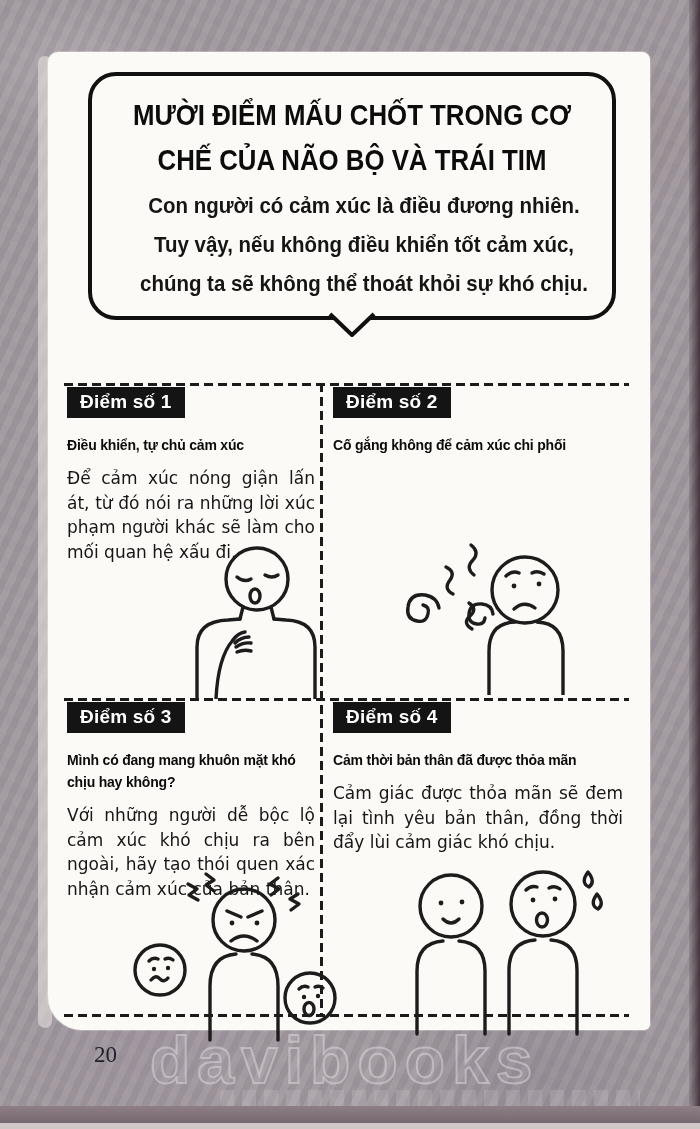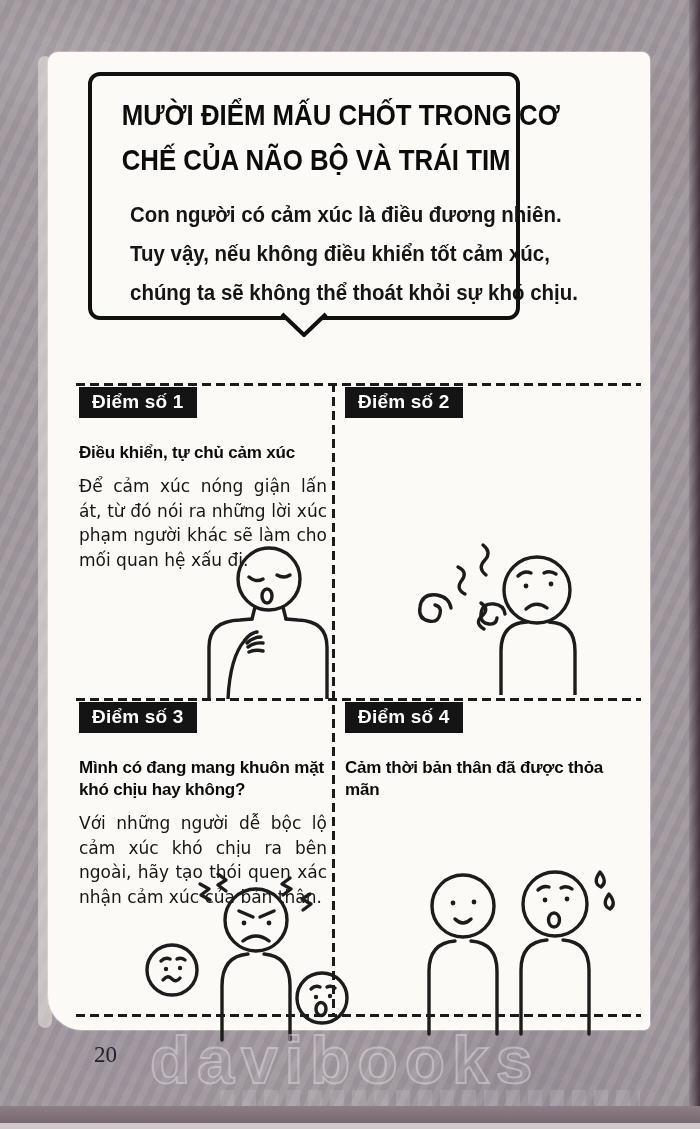--- a/index.html
+++ b/index.html
@@ -25,46 +25,46 @@
     background:rgba(236,231,228,.55);border-radius:8px;}
 
   .page{
     position:absolute;left:48px;top:52px;width:602px;height:978px;
     background:#fbfaf6;border-radius:10px 8px 6px 34px;
     box-shadow:0 0 0 1px rgba(255,255,255,.25);
   }
 
   
   .title-box{
-    position:absolute;left:40px;top:20px;width:432px;height:248px;
-    box-sizing:border-box;border:4px solid #101010;border-radius:12px;
+    position:absolute;left:40px;top:20px;width:528px;height:248px;
+    box-sizing:border-box;border:4px solid #101010;border-radius:28px;
     background:#fbfaf6;text-align:center;
   }
   .title-line{
     font-weight:900;font-size:30px;line-height:45px;color:#0c0c0c;
     transform:scaleX(.86);transform-origin:center;white-space:nowrap;letter-spacing:0;
   }
   .title-wrap{margin-top:16px;}
-  .subtitle-wrap{margin-top:13px;padding-left:24px;}
+  .subtitle-wrap{margin-top:4px;padding-left:24px;}
   .subtitle-line{
     font-weight:700;font-size:22px;line-height:39px;color:#151515;
     transform:scaleX(.93);transform-origin:center;white-space:nowrap;
   }
   .tail{position:absolute;left:50%;margin-left:-24px;top:calc(100% - 6px);width:48px;height:28px;overflow:visible;}
 
   
-  .grid{position:absolute;left:28px;top:331px;width:565px;height:636px;}
+  .grid{position:absolute;left:16px;top:331px;width:565px;height:636px;}
   .dash-h{position:absolute;left:0;width:565px;height:3px;
     background:repeating-linear-gradient(90deg,#1b1b1b 0 9px,transparent 9px 14px);}
   .dash-v{position:absolute;left:256px;top:0;width:3px;height:634px;
     background:repeating-linear-gradient(180deg,#1b1b1b 0 9px,transparent 9px 14px);}
   .cell{position:absolute;overflow:visible;}
   .badge{display:inline-block;background:#141414;color:#fff;
     font-weight:800;font-size:19px;line-height:22px;padding:4px 13px 5px;letter-spacing:.2px;}
-  .heading{margin-top:24px;font-weight:700;font-size:17px;line-height:22px;color:#0b0b0b;letter-spacing:-.2px;}
+  .heading{margin-top:16px;font-weight:700;font-size:14px;line-height:22px;color:#0b0b0b;letter-spacing:-.2px;}
   .body-text{margin-top:10px;font-family:"DejaVu Sans",sans-serif;font-size:17px;line-height:24.5px;
     color:#161616;text-align:justify;}
   .illo{position:absolute;}
   .illo path,.illo circle,.illo ellipse{stroke:#1c1c1c;stroke-width:3.4;fill:none;stroke-linecap:round;stroke-linejoin:round;}
   .illo .dot{fill:#1c1c1c;stroke:none;}
 
   
   .page-number{position:absolute;left:94px;top:1042px;
     font-family:"Liberation Serif",serif;font-size:23px;color:#21212e;}
   .watermark{
@@ -122,20 +122,21 @@
           <path d="M119 68 L122 80"></path>
           <path d="M45 160 V108 Q45 82 76 81 L88 80"></path>
           <path d="M122 80 L134 81 Q163 82 163 108 V160"></path>
           <path d="M64 160 Q66 118 81 101"></path>
           <path d="M81 101 q5 -7 12 -8 m-10 11 q6 -6 14 -6 m-13 10 q7 -5 15 -4 m-14 9 q7 -3 14 -1"></path>
         </svg>
       </div>
 
       <div class="cell" style="left:269px;top:4px;width:290px;height:308px">
         <div class="badge">Điểm số 2</div>
+        <div class="heading">Cố gắng không để cảm xúc chi phối</div>
         <svg class="illo" style="left:40px;top:150px" width="228" height="158" viewBox="0 0 228 158">
           <circle cx="152" cy="53" r="33"></circle>
           <path d="M133 39 q6 -6 13 -3"></path>
           <path d="M159 36 q6 -3 12 1"></path>
           <circle class="dot" cx="141" cy="49" r="2.4"></circle>
           <circle class="dot" cx="166" cy="47" r="2.4"></circle>
           <path d="M141 72 q10 -9 21 -1"></path>
           <path d="M116 158 V114 Q116 86 142 85"></path>
           <path d="M190 158 V114 Q190 86 164 85"></path>
           <path d="M98 8 q9 7 2 15 q-8 8 1 15"></path>
@@ -174,20 +175,21 @@
           <path d="M193 117 q4 -2 8 1"></path>
           <circle class="dot" cx="182" cy="127" r="2.2"></circle>
           <circle class="dot" cx="196" cy="126" r="2.2"></circle>
           <ellipse cx="187" cy="139" rx="5" ry="6.5"></ellipse>
         </svg>
       </div>
 
       <div class="cell" style="left:269px;top:319px;width:290px;height:312px">
         <div class="badge">Điểm số 4</div>
         <div class="heading">Cảm thời bản thân đã được thỏa mãn</div>
+        <div class="body-text">Cảm giác được thỏa mãn sẽ đem lại tình yêu bản thân, đồng thời đẩy lùi cảm giác khó chịu.</div>
         <svg class="illo" style="left:52px;top:156px" width="232" height="178" viewBox="0 0 232 178">
           <circle cx="66" cy="48" r="31"></circle>
           <circle class="dot" cx="56" cy="45" r="2.4"></circle>
           <circle class="dot" cx="77" cy="44" r="2.4"></circle>
           <path d="M58 61 q8 8 16 0"></path>
           <path d="M32 176 V113 Q32 85 58 83"></path>
           <path d="M100 176 V113 Q100 85 74 83"></path>
           <circle cx="158" cy="46" r="32"></circle>
           <path d="M141 32 q5 -5 11 -3"></path>
           <path d="M164 30 q6 -3 11 1"></path>

